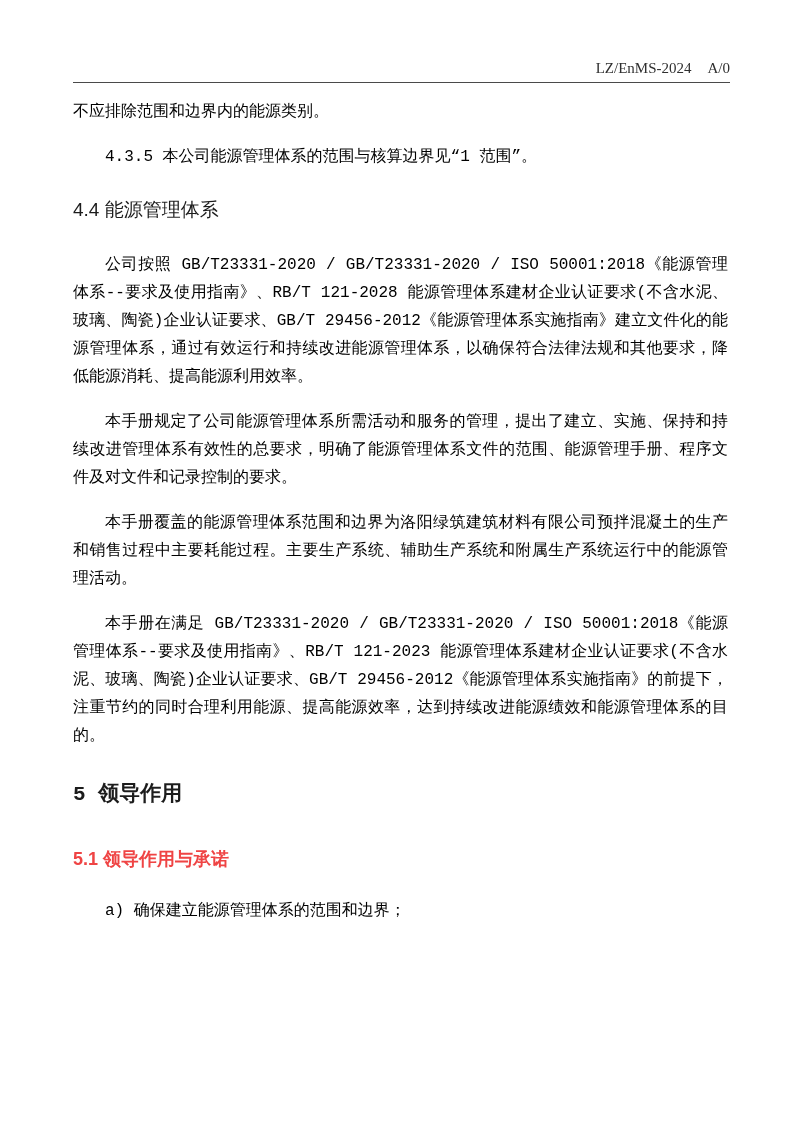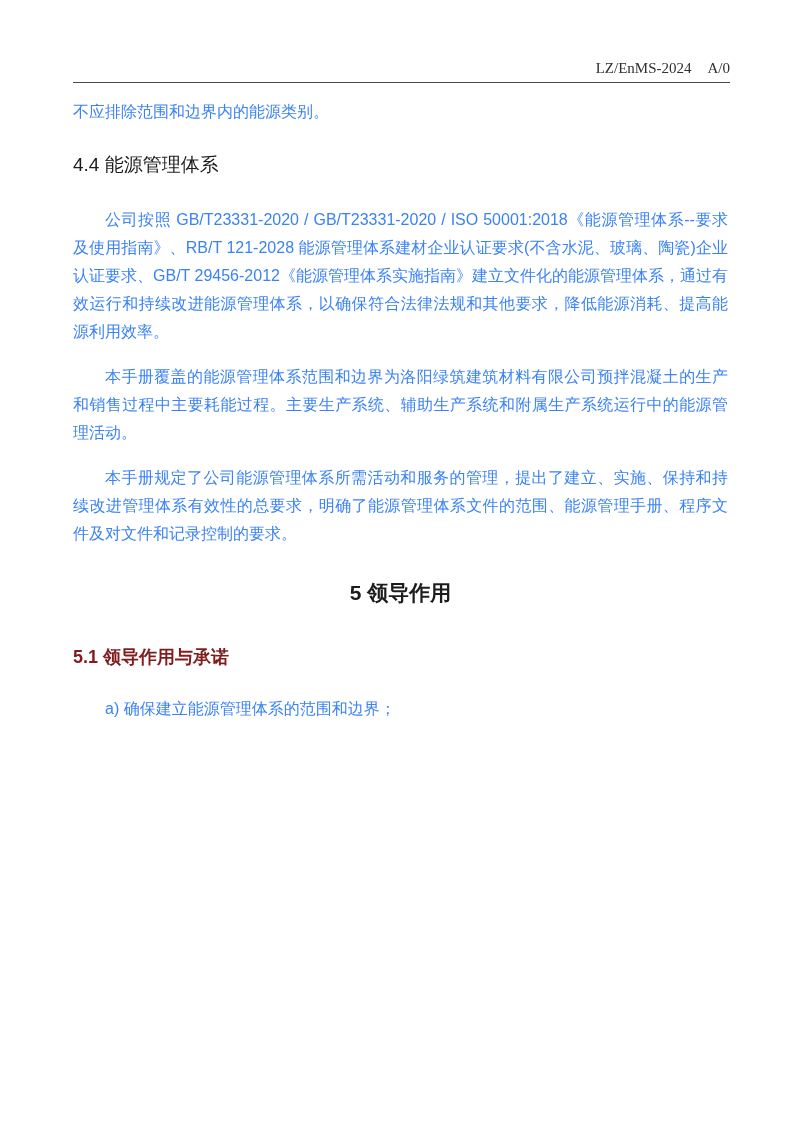--- a/index.html
+++ b/index.html
@@ -32,51 +32,50 @@
 
   
   .content {
     position: absolute;
     left: 73px;
     right: 72px;
     top: 98px;
   }
   .body-text {
     margin: 0 0 17px 0;
-    font-family: Liberation Sans, sans-serif; 
+    font-family: Liberation Mono, monospace; 
     font-size: 16px;
     line-height: 28px;
-    color: #3b82f6;
+    color: #000000;
     text-align: justify;
   }
   .indent { text-indent: 32px; }
 
   .h-sub {
     font-family: "Liberation Sans", sans-serif;
     font-weight: 400;
     font-size: 19px;
     line-height: 28px;
     color: #1c1c1c;
     margin: 25px 0 27px 0;
   }
   .h-main {
-    font-family: Liberation Sans, sans-serif;
+    font-family: Liberation Mono, monospace;
     font-weight: 700;
     font-size: 21px;
     line-height: 30px;
     color: #1c1c1c;
     margin: 30px 0 0 0;
-    text-align: center;
   }
   .h-sub2 {
     font-family: "Liberation Sans", sans-serif;
     font-weight: 700;
     font-size: 18px;
     line-height: 28px;
-    color: #7f1d1d;
+    color: #ef4444;
     margin: 35px 0 24px 0;
   }
 
   
   .page-footer {
     position: absolute;
     left: 73px;
     right: 70px;
     top: 1029px;
     border-top: 2px solid #9a9a9a;
@@ -94,29 +93,31 @@
 <div class="page">
 
   <header class="page-header">
     <span class="doc-code">LZ/EnMS-2024</span><span class="doc-rev">A/0</span>
   </header>
 
   <main class="content">
     <p class="body-text">不应排除范围和边界内的能源类别。</p>
 
 
+    <p class="body-text indent">4.3.5 本公司能源管理体系的范围与核算边界见“1 范围”。</p>
 
     <h2 class="h-sub">4.4 能源管理体系</h2>
 
     <p class="body-text indent">公司按照 GB/T23331-2020 / GB/T23331-2020 / ISO 50001:2018《能源管理体系--要求及使用指南》、RB/T 121-2028 能源管理体系建材企业认证要求(不含水泥、玻璃、陶瓷)企业认证要求、GB/T 29456-2012《能源管理体系实施指南》建立文件化的能源管理体系，通过有效运行和持续改进能源管理体系，以确保符合法律法规和其他要求，降低能源消耗、提高能源利用效率。</p>
 
+    <p class="body-text indent">本手册规定了公司能源管理体系所需活动和服务的管理，提出了建立、实施、保持和持续改进管理体系有效性的总要求，明确了能源管理体系文件的范围、能源管理手册、程序文件及对文件和记录控制的要求。</p>
+
     <p class="body-text indent">本手册覆盖的能源管理体系范围和边界为洛阳绿筑建筑材料有限公司预拌混凝土的生产和销售过程中主要耗能过程。主要生产系统、辅助生产系统和附属生产系统运行中的能源管理活动。</p>
 
-    <p class="body-text indent">本手册规定了公司能源管理体系所需活动和服务的管理，提出了建立、实施、保持和持续改进管理体系有效性的总要求，明确了能源管理体系文件的范围、能源管理手册、程序文件及对文件和记录控制的要求。</p>
-
+    <p class="body-text indent">本手册在满足 GB/T23331-2020 / GB/T23331-2020 / ISO 50001:2018《能源管理体系--要求及使用指南》、RB/T 121-2023 能源管理体系建材企业认证要求(不含水泥、玻璃、陶瓷)企业认证要求、GB/T 29456-2012《能源管理体系实施指南》的前提下，注重节约的同时合理利用能源、提高能源效率，达到持续改进能源绩效和能源管理体系的目的。</p>
 
     <h1 class="h-main">5  领导作用</h1>
 
     <h2 class="h-sub2">5.1 领导作用与承诺</h2>
 
 
     <p class="body-text indent">a) 确保建立能源管理体系的范围和边界；</p>
   </main>
 
   <footer class="page-footer">

